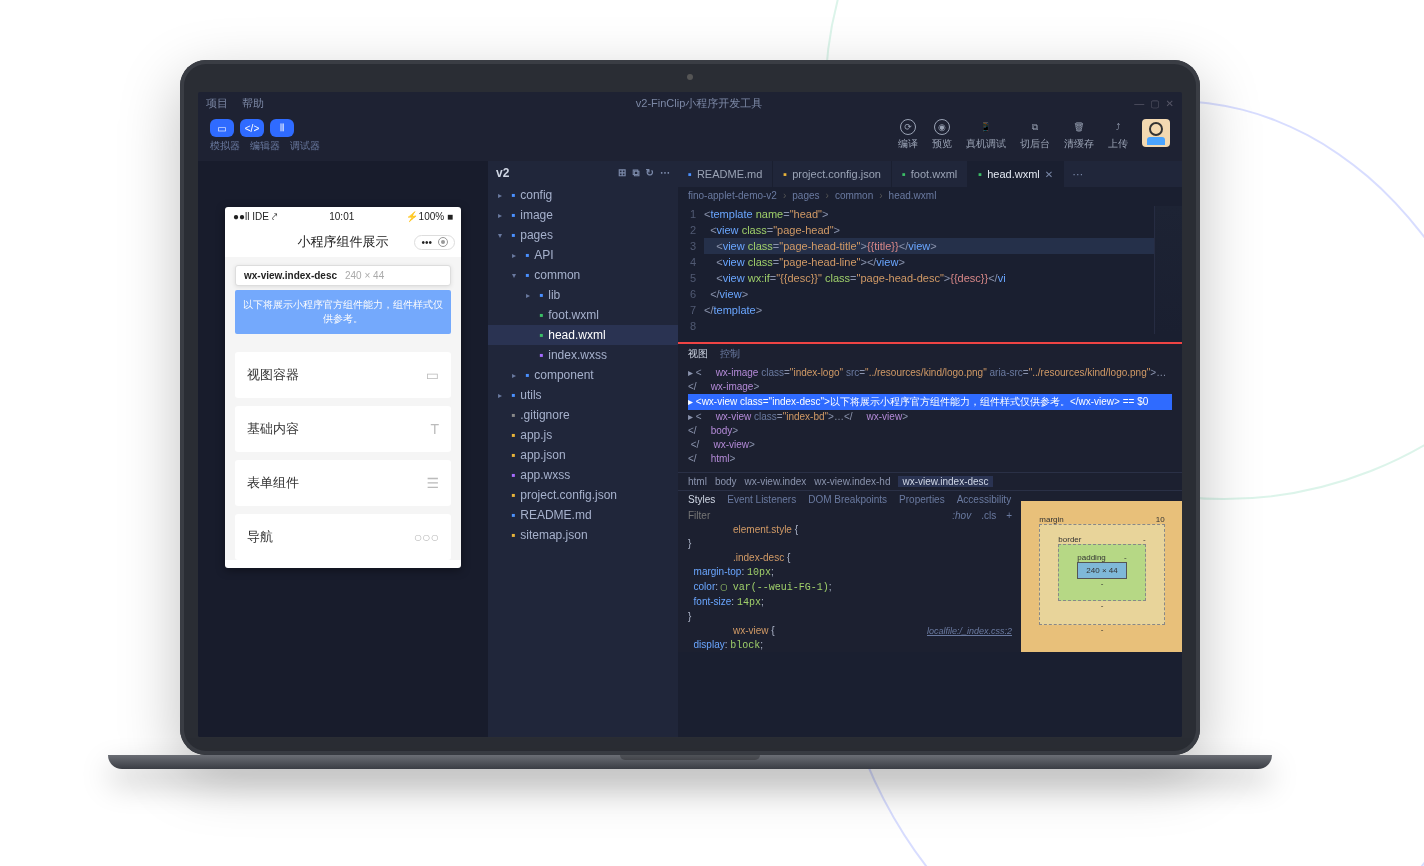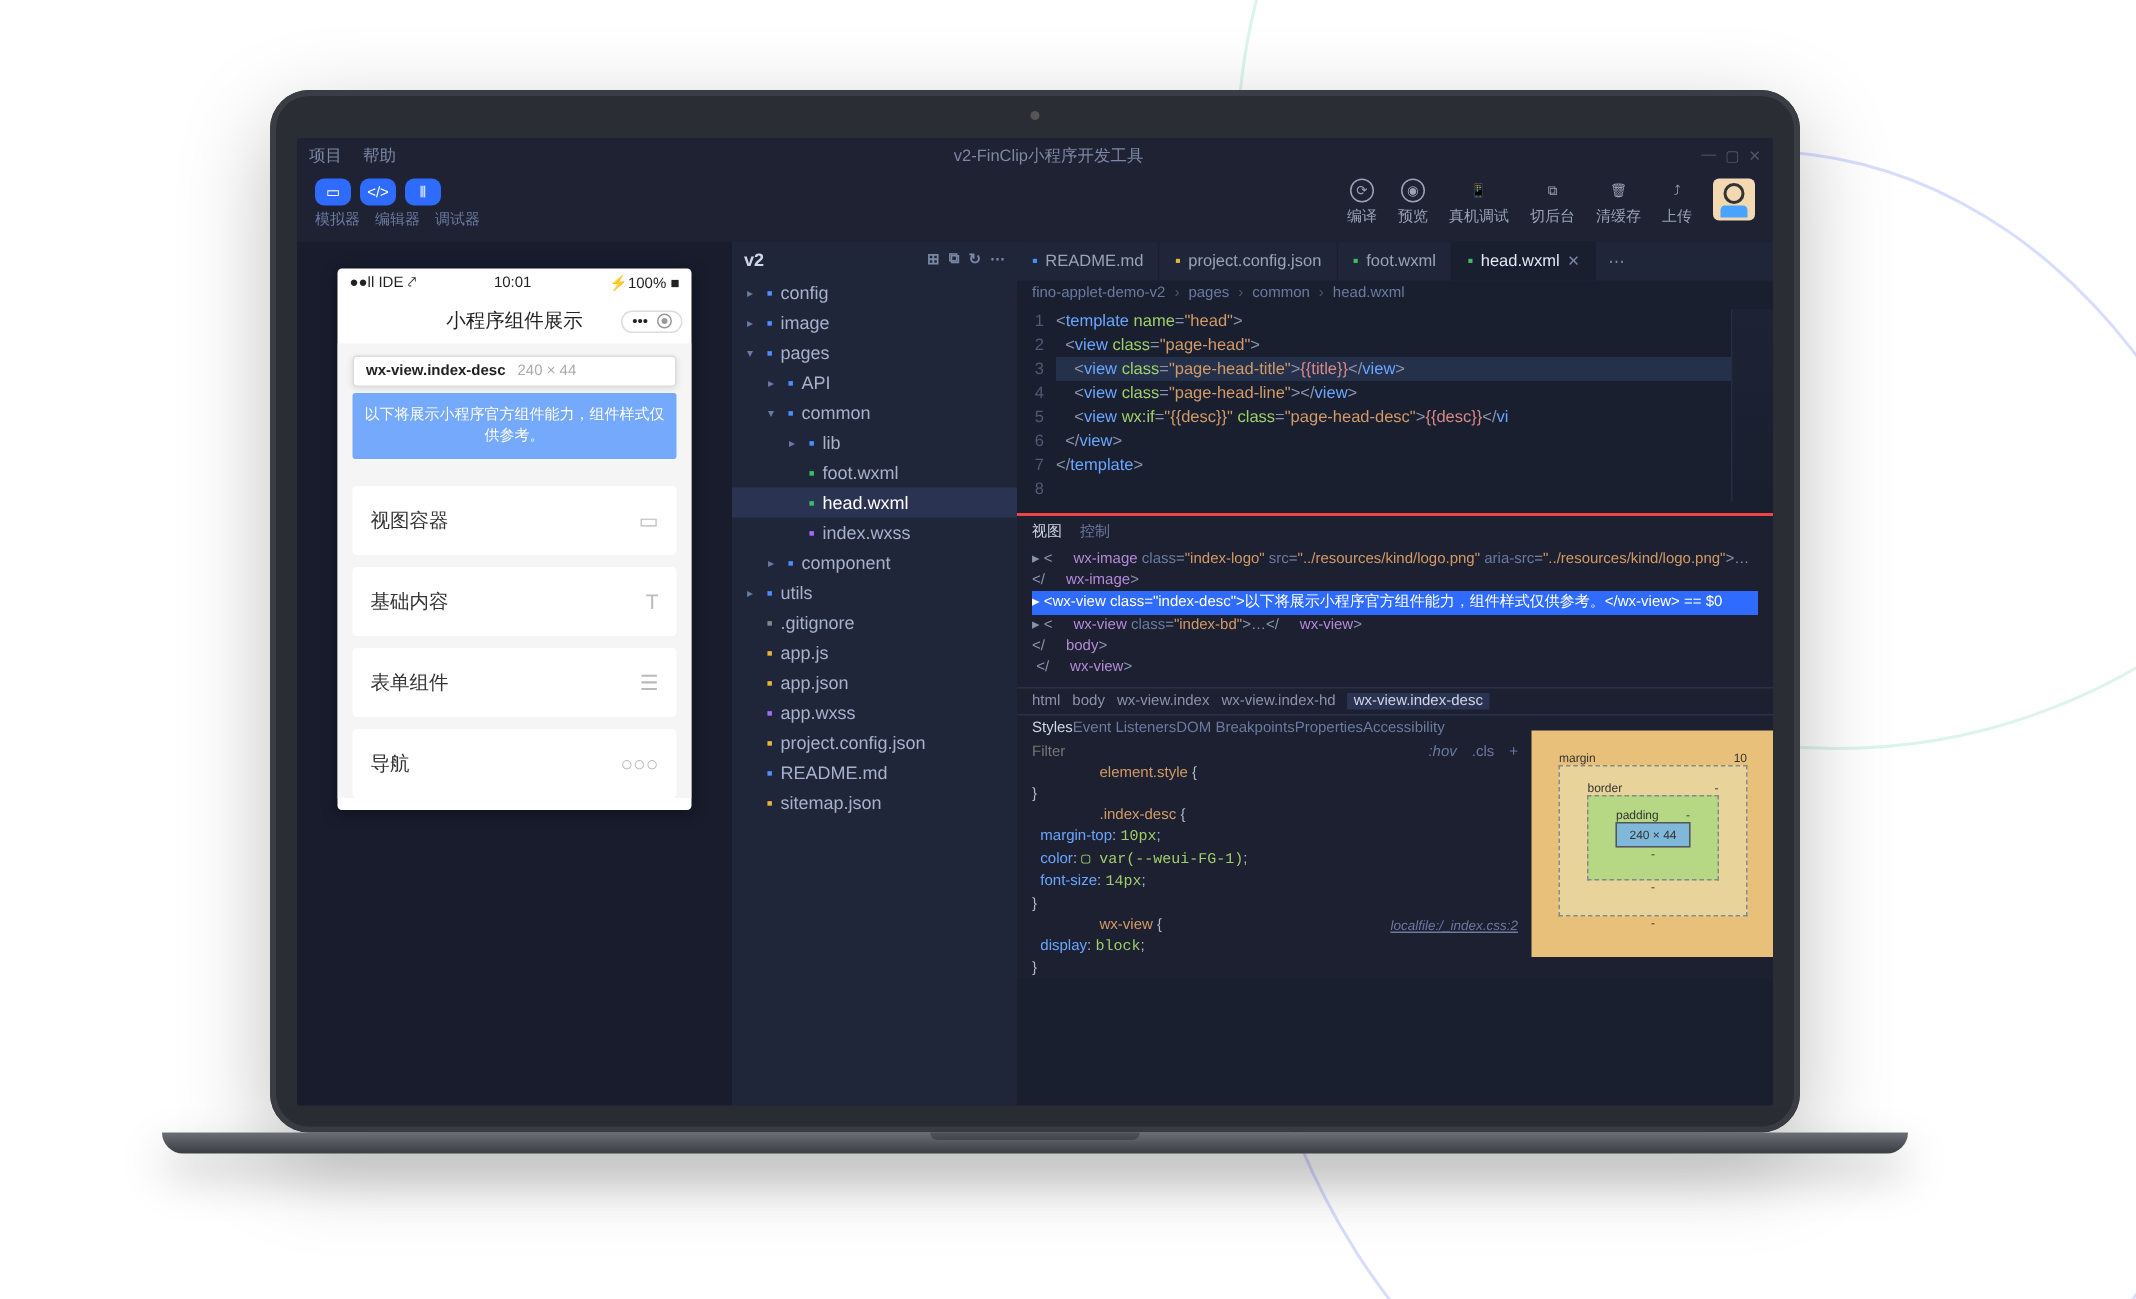--- a/index.html
+++ b/index.html
@@ -36,21 +36,21 @@
 .avatar { width:28px;height:28px;background:#f3d9b1;border-radius:4px;margin-left:6px;position:relative;}
 .avatar::before{content:"";position:absolute;bottom:2px;left:5px;right:5px;height:8px;background:#4aa4ff;border-radius:3px 3px 0 0;}
 .avatar::after{content:"";position:absolute;top:3px;left:50%;transform:translateX(-50%);width:10px;height:10px;border-radius:50%;background:#f3d9b1;border:2px solid #333;}
 
 .workbench { flex:1; display:flex; overflow:hidden; }
 
 
 .sim { width:290px; background:#181c2c; display:flex; flex-direction:column; }
 .simhdr{padding:4px 8px;color:#6a7aa0;font-size:10px;}
 .phone-wrap{flex:1;display:flex;align-items:flex-start;justify-content:center;padding:18px 0;}
-.phone{width:236px;background:#fff;border-radius:3px;box-shadow:0 2px 10px rgba(0,0,0,.4);color:#222;overflow:hidden;}
+.phone{width:236px;background:#fff;border-radius:3px;box-shadow:0 2px 10px rgba(0,0,0,.4);color:#222;overflow:hidden;margin-top:28px;}
 .phone-status{display:flex;justify-content:space-between;padding:4px 8px;font-size:10px;}
 .phone-title{display:flex;align-items:center;justify-content:center;padding:6px 0;font-size:13px;font-weight:500;position:relative;}
 .phone-title .capsule{position:absolute;right:6px;display:flex;align-items:center;border:1px solid #ddd;border-radius:12px;padding:1px 6px;gap:6px;font-size:10px;}
 .phone-title .capsule .dot{width:10px;height:10px;border:1px solid #999;border-radius:50%;position:relative;}
 .phone-title .capsule .dot::after{content:"";position:absolute;inset:2px;border-radius:50%;background:#999;}
 .phone-body{background:#f5f5f5;padding:8px 10px 0;}
 .tooltip{background:#fff;border:1px solid #ddd;border-radius:3px;padding:4px 8px;font-size:10px;display:flex;gap:8px;margin-bottom:4px;box-shadow:0 1px 4px rgba(0,0,0,.1);}
 .tooltip .dims{color:#aaa;}
 .highlight{background:#4a90ff;color:#fff;opacity:.75;padding:8px 6px;font-size:10px;text-align:center;border-radius:2px;margin:0 0 18px;line-height:1.4;}
 .menu-item{background:#fff;border-radius:3px;display:flex;align-items:center;justify-content:space-between;padding:14px 12px;margin-bottom:8px;font-size:13px;color:#333;}
@@ -95,21 +95,21 @@
 .dom{padding:2px 10px 6px;font-family:Menlo,monospace;font-size:10px;line-height:14px;color:#8a93ad;}
 .dom .accent{color:#b48ad8;padding-left:14px;}
 .dom .strng{color:#d19a66;}
 .dom .selrow{background:#2f6bff;color:#fff;padding:1px 0;}
 .dom .dim{color:#6a7aa0;}
 .domcrumbs{padding:3px 10px;font-size:10px;color:#8a93ad;display:flex;gap:8px;border-top:1px solid #2a3046;border-bottom:1px solid #2a3046;}
 .domcrumbs .on{background:#2a3352;color:#cfd6e4;padding:0 4px;}
 
 .styles-wrap{flex:1;display:flex;overflow:hidden;}
 .styles{flex:1;display:flex;flex-direction:column;}
-.stabs{display:flex;padding:3px 10px;font-size:10px;color:#6a7aa0;}
+.stabs{display:flex;gap:12px;padding:3px 10px;font-size:10px;color:#6a7aa0;}
 .stabs .on{color:#cfd6e4;}
 .filterbar{display:flex;padding:2px 10px;font-size:10px;color:#6a7aa0;gap:10px;}
 .filterbar input{flex:1;background:transparent;border:none;color:#8a93ad;font-size:10px;outline:none;}
 .filterbar .hov{font-style:italic;}
 .rules{flex:1;padding:0 10px;font-family:Menlo,monospace;font-size:10px;line-height:14px;color:#b0b8cc;overflow:hidden;}
 .rules .sel{color:#d19a66;margin-left:45px;}
 .rules .prop{color:#6aa6ff;}
 .rules .val{color:#9fcf6a;font-family:Liberation Mono, monospace;}
 .rules .src{float:right;color:#6a7aa0;font-style:italic;text-decoration:underline;font-size:9px;}
 
@@ -383,20 +383,21 @@
         <div class="dtabs">
           <span class="on">视图</span>
           <span>控制</span>
         </div>
         <div class="dom" id="dom">
                 <div>▸ &lt;<span class="accent">wx-image</span> <span class="dim">class</span>=<span class="strng">"index-logo"</span> <span class="dim">src</span>=<span class="strng">"../resources/kind/logo.png"</span> <span class="dim">aria-src</span>=<span class="strng">"../resources/kind/logo.png"</span>&gt;…&lt;/<span class="accent">wx-image</span>&gt;</div>
                 <div class="selrow">▸ &lt;<span style="color:#fff">wx-view</span> class="<span style="color:#fff">index-desc</span>"&gt;<span style="color:#fff">以下将展示小程序官方组件能力，组件样式仅供参考。</span>&lt;/wx-view&gt; == $0</div>
                 <div>▸ &lt;<span class="accent">wx-view</span> <span class="dim">class</span>=<span class="strng">"index-bd"</span>&gt;…&lt;/<span class="accent">wx-view</span>&gt;</div>
                 <div>&lt;/<span class="accent">body</span>&gt;</div>
                 <div>&nbsp;&lt;/<span class="accent">wx-view</span>&gt;</div>
+                <div>&lt;/<span class="accent">html</span>&gt;</div>
               </div>
         <div class="domcrumbs" id="domcrumbs">
                 <span>html</span>
                 <span>body</span>
                 <span>wx-view.index</span>
                 <span>wx-view.index-hd</span>
                 <span class="on">wx-view.index-desc</span>
               </div>
 
         <div class="styles-wrap">

